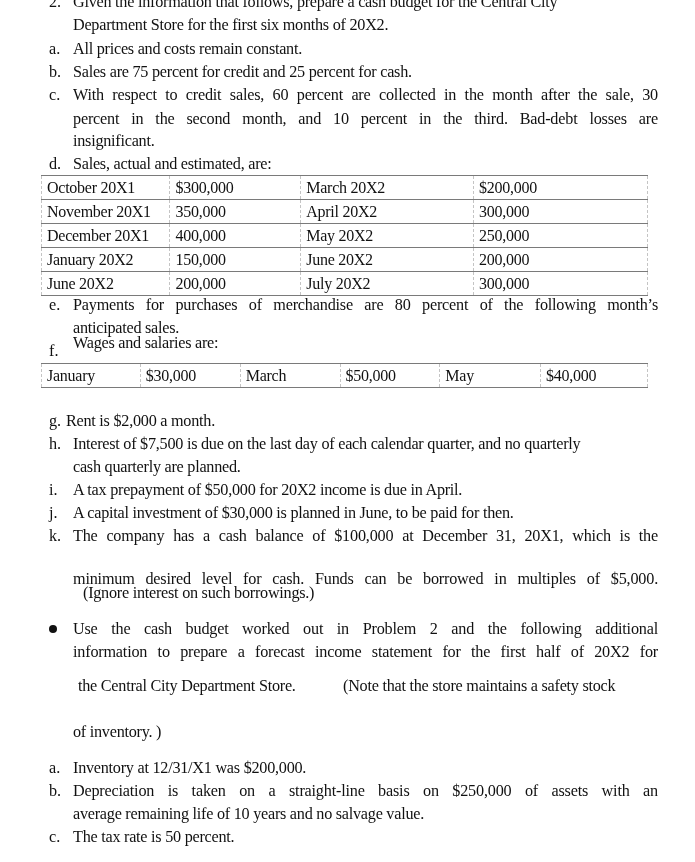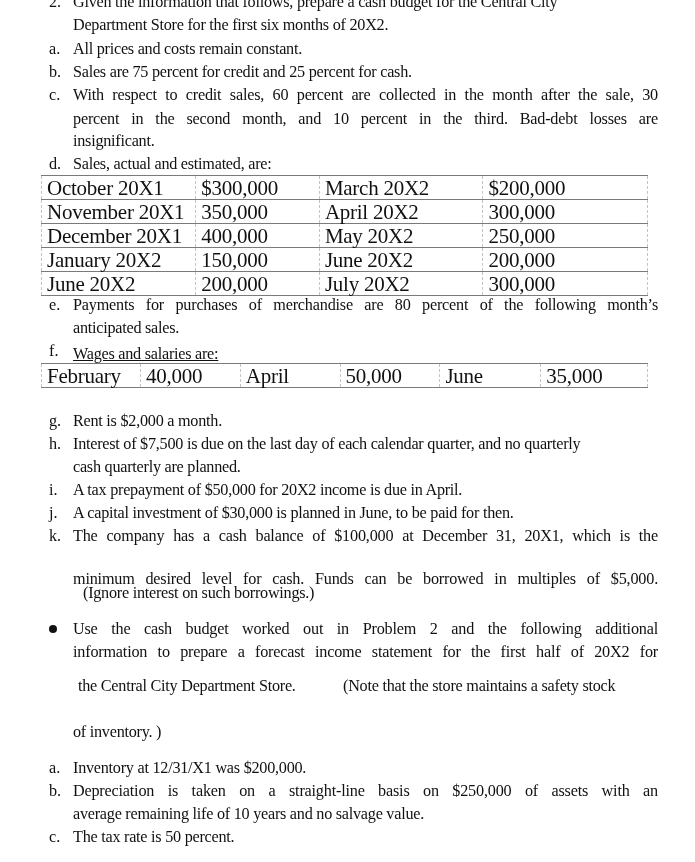--- a/index.html
+++ b/index.html
@@ -39,21 +39,21 @@
       font-size: 16.2px;
       line-height: 20px;
       text-align: justify;
       text-align-last: justify;
       white-space: nowrap;
       letter-spacing: -0.2px;
     }
     table.grid {
       position: absolute;
       border-collapse: collapse;
-      font-size: 21px;
+      font-size: 16px;
       letter-spacing: -0.25px;
     }
     table.grid td {
       border-top: 1px solid #7a7a7a;
       border-bottom: 1px solid #7a7a7a;
       border-left: 1px dashed #c4c4c4;
       border-right: 1px dashed #c4c4c4;
       padding: 0 0 0 5px;
       height: 23px;
       line-height: 22px;
@@ -130,45 +130,45 @@
         <td>300,000</td>
       </tr>
     </tbody>
   </table>
 
   <span class="label" style="left:49px; top:303px;">e.</span>
   <span class="justify" style="left:73px; top:303px; width:585px;">Payments for purchases of merchandise are 80 percent of the following month’s</span>
   <span class="line" style="left:73px; top:326px;">anticipated sales.</span>
 
   <span class="label" style="left:49px; top:349px;">f.</span>
-  <span class="line" style="left:73px; top:352px;text-decoration:underline;">Wages and salaries are:</span>
+  <span class="line" style="left:73px; top:341px;">Wages and salaries are:</span>
 
   <table class="grid" style="left:41px; top:371px; width:607px;">
     <colgroup>
       <col style="width:99px">
         <col style="width:100px">
         <col style="width:100px">
         <col style="width:100px">
         <col style="width:101px">
         <col style="width:107px">
     </colgroup>
     <tbody>
       <tr>
-        <td>February</td>
-        <td>40,000</td>
-        <td>April</td>
-        <td>50,000</td>
-        <td>June</td>
-        <td>35,000</td>
+        <td>January</td>
+        <td>$30,000</td>
+        <td>March</td>
+        <td>$50,000</td>
+        <td>May</td>
+        <td>$40,000</td>
       </tr>
     </tbody>
   </table>
 
   <span class="label" style="left:49px; top:419px;">g.</span>
-  <span class="line" style="left:73px; top:419px;font-family:Liberation Serif, serif;">Rent is $2,000 a month.</span>
+  <span class="line" style="left:66px; top:419px;font-family:Liberation Serif, serif;">Rent is $2,000 a month.</span>
 
   <span class="label" style="left:49px; top:442px;">h.</span>
   <span class="line" style="left:73px; top:442px;">Interest of $7,500 is due on the last day of each calendar quarter, and no quarterly</span>
   <span class="line" style="left:73px; top:465px;">cash quarterly are planned.</span>
 
   <span class="label" style="left:49px; top:488px;">i.</span>
   <span class="line" style="left:73px; top:488px;">A tax prepayment of $50,000 for 20X2 income is due in April.</span>
 
   <span class="label" style="left:49px; top:511px;">j.</span>
   <span class="line" style="left:73px; top:511px;">A capital investment of $30,000 is planned in June, to be paid for then.</span>

